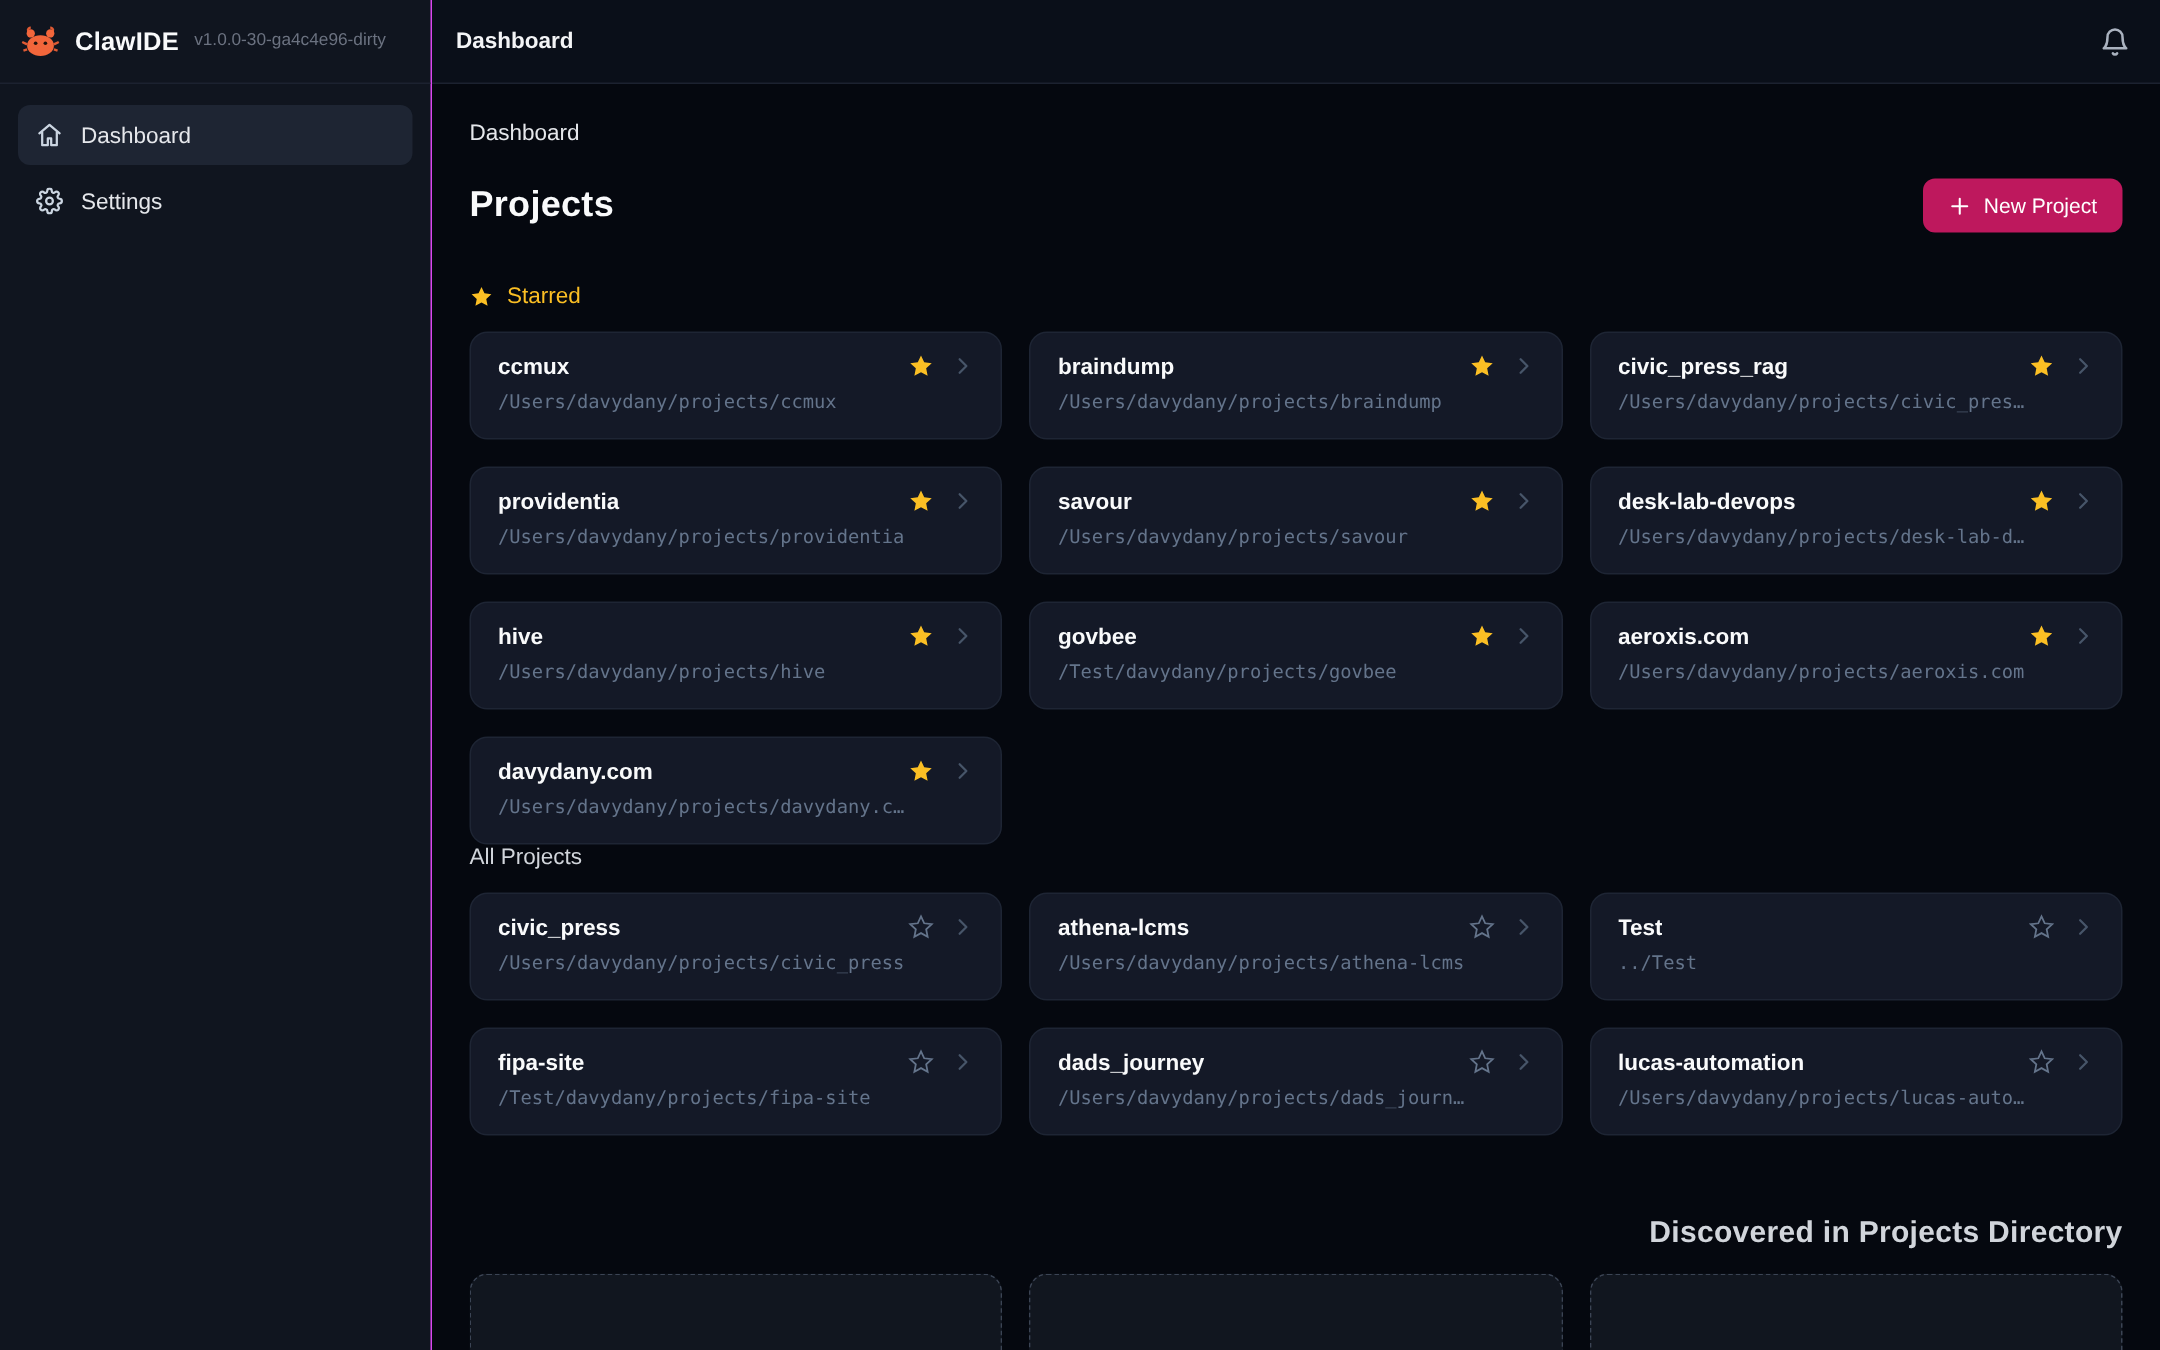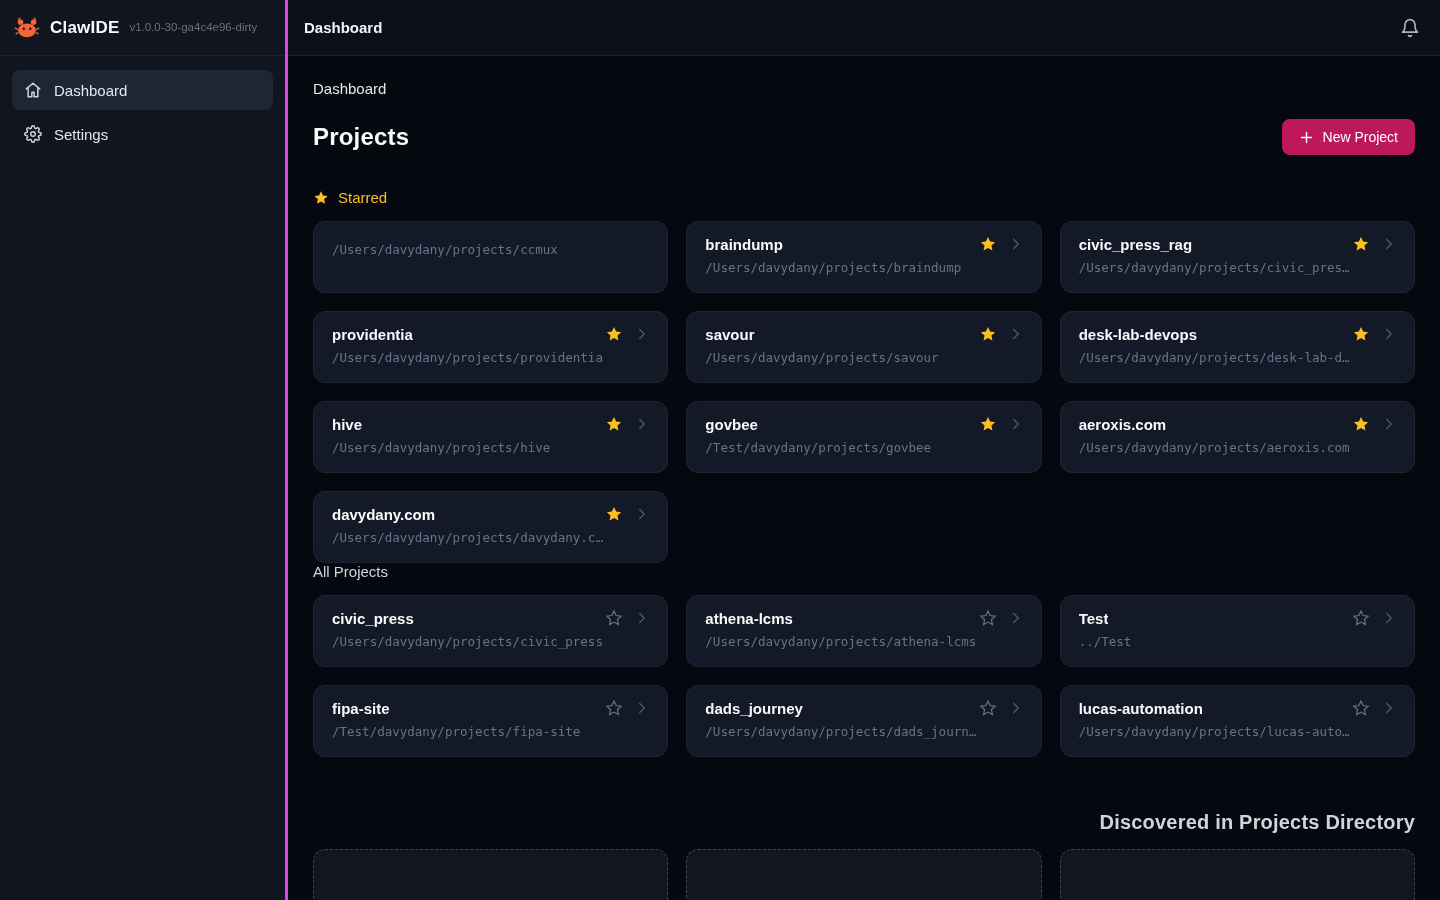--- a/index.html
+++ b/index.html
@@ -7,21 +7,21 @@
   body {
     background:#05080f;
     color:#e5e7eb;
     font-family:"Liberation Sans", sans-serif;
     display:flex;
   }
   
   .sidebar {
     width:288px; min-width:288px; height:100%;
     background:#10151f;
-    border-right:3px solid #d946ef;
+    border-right:1px solid #d946ef;
     display:flex; flex-direction:column;
   }
   .sidebar-header {
     height:56px;
     display:flex; align-items:center; gap:10px;
     padding:0 14px;
     border-bottom:1px solid #1c2230;
   }
   .logo { width:26px; height:26px; display:flex; align-items:center; justify-content:center; }
   .app-name { font-size:17px; font-weight:700; color:#f9fafb; letter-spacing:.2px; }
@@ -201,20 +201,35 @@
     <div class="section-label starred">
       <span class="slabel-icon">
         <svg viewBox="0 0 24 24">
             <path d="M12 2l2.95 6.32 6.93.84-5.12 4.77 1.34 6.85L12 17.4l-6.1 3.38 1.34-6.85-5.12-4.77 6.93-.84z"></path>
           </svg>
       </span>
       <span>Starred</span>
     </div>
     <div class="grid">
   <div class="card">
+    <div class="card-row">
+      <span class="card-title">ccmux</span>
+      <span class="card-actions">
+        <button class="star">
+          <svg viewBox="0 0 24 24">
+                  <path d="M12 2.6l2.85 6.1 6.69.81-4.94 4.6 1.29 6.61L12 17.45l-5.89 3.27 1.29-6.61-4.94-4.6 6.69-.81z"></path>
+                </svg>
+        </button>
+        <span class="chev">
+          <svg viewBox="0 0 24 24" fill="none" stroke="currentColor" stroke-width="2" stroke-linecap="round" stroke-linejoin="round">
+            <polyline points="9 18 15 12 9 6"></polyline>
+          </svg>
+        </span>
+      </span>
+    </div>
     <div class="card-path">/Users/davydany/projects/ccmux</div>
   </div>
 
   <div class="card">
     <div class="card-row">
       <span class="card-title">braindump</span>
       <span class="card-actions">
         <button class="star">
           <svg viewBox="0 0 24 24">
                   <path d="M12 2.6l2.85 6.1 6.69.81-4.94 4.6 1.29 6.61L12 17.45l-5.89 3.27 1.29-6.61-4.94-4.6 6.69-.81z"></path>

